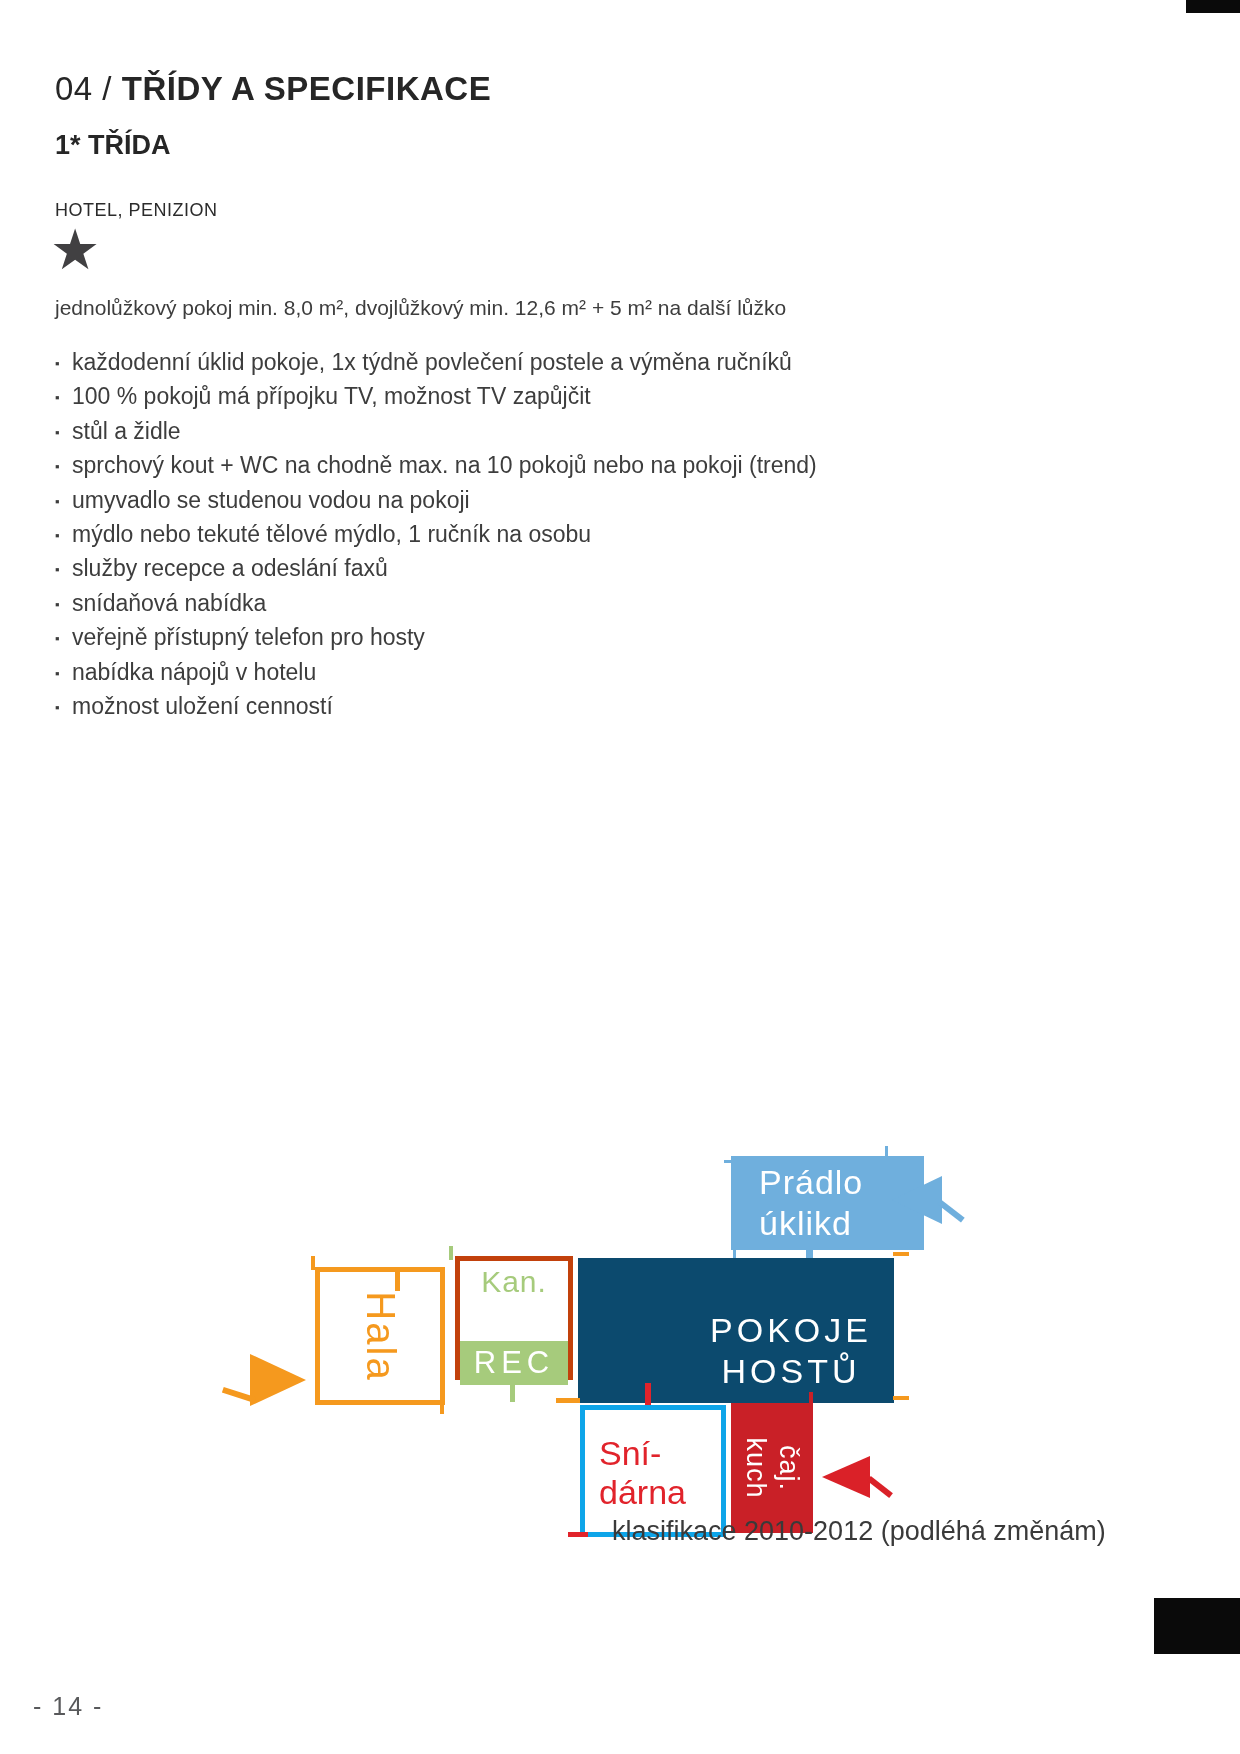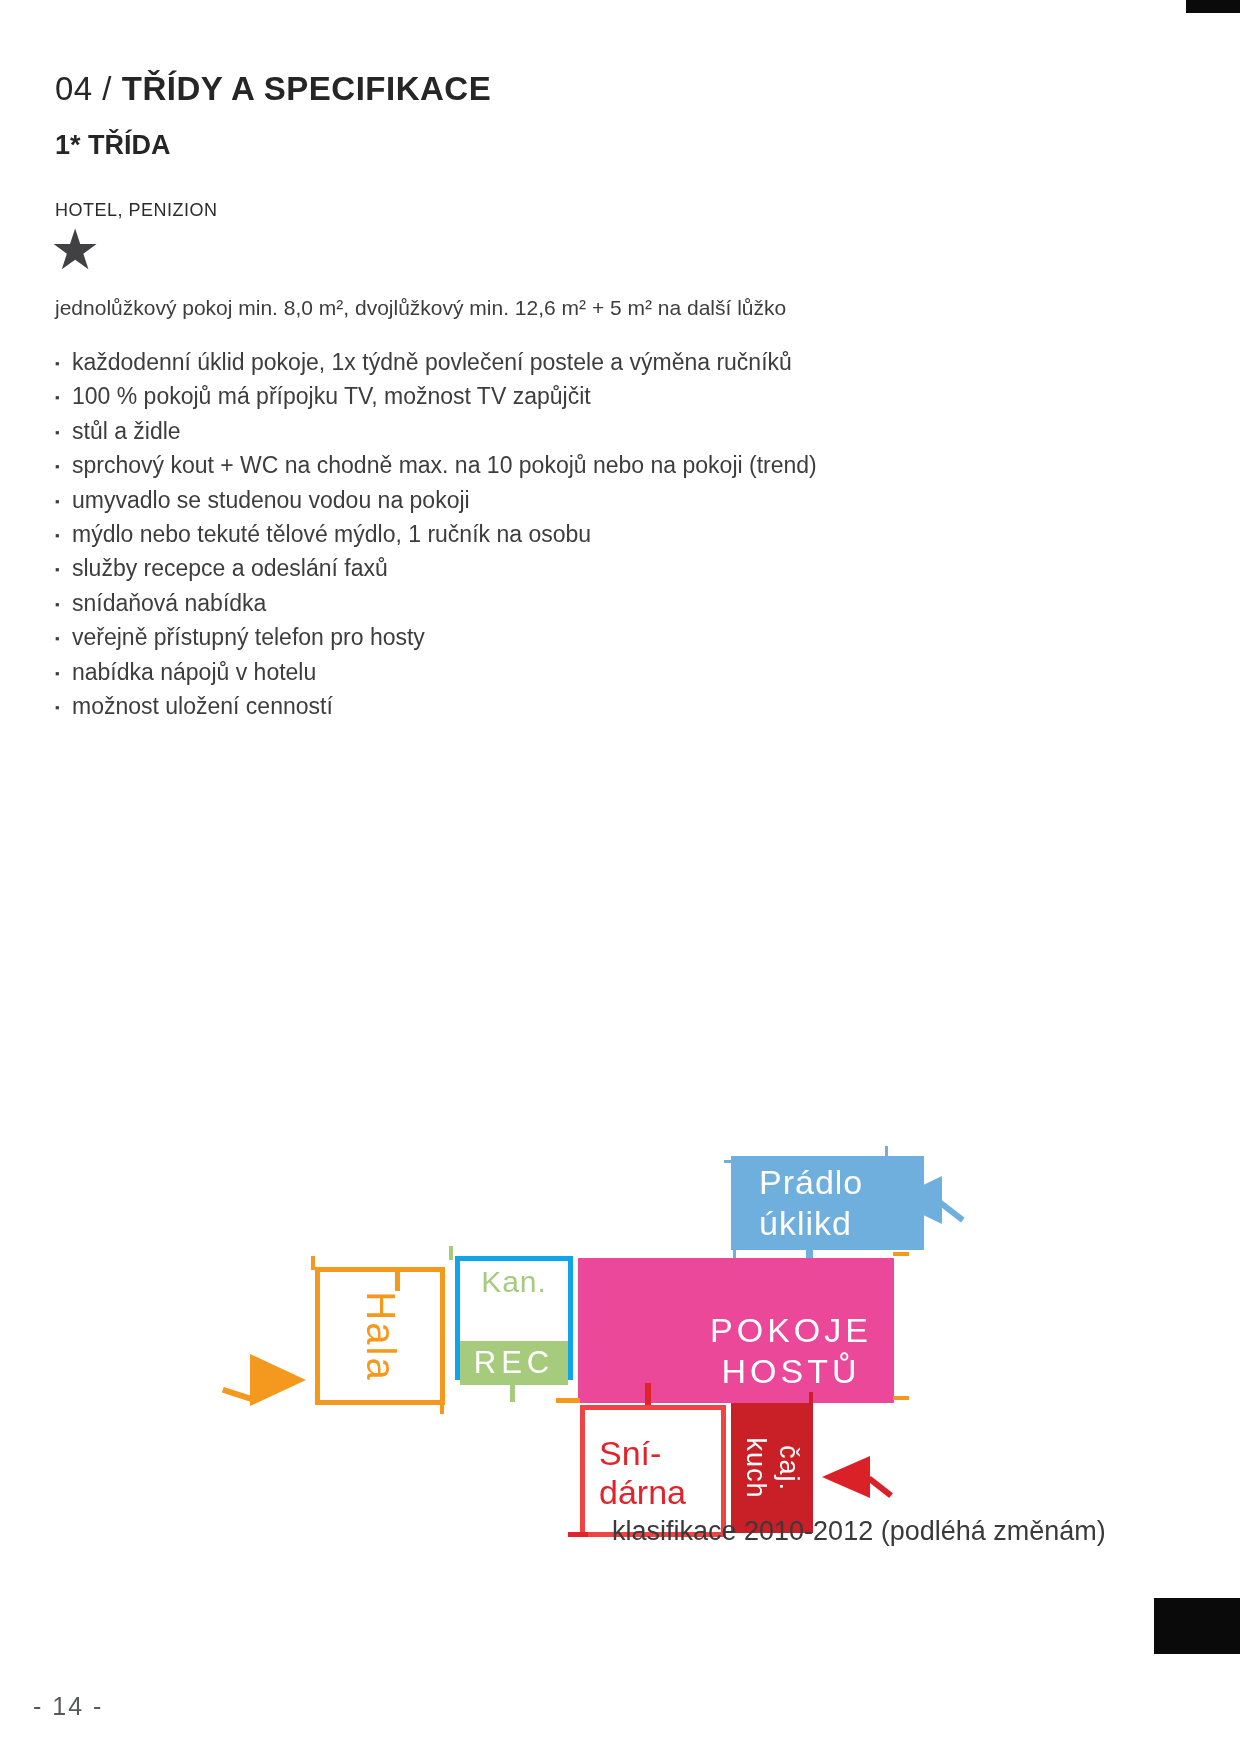--- a/index.html
+++ b/index.html
@@ -50,33 +50,33 @@
 
   
   .box-hall{left:315px;top:1267px;width:130px;height:138px;border:5px solid #f5991e;background:#fff;
     display:flex;align-items:center;justify-content:center;}
   .box-hall span{transform:rotate(90deg);color:#f5991e;font-size:40px;letter-spacing:2px;}
   .arrow-orange{left:250px;top:1354px;width:0;height:0;
     border-top:26px solid transparent;border-bottom:26px solid transparent;border-left:56px solid #f5991e;}
   .tail-orange{left:222px;top:1392px;width:34px;height:6px;background:#f5991e;transform:rotate(18deg);}
 
   
-  .box-office{left:455px;top:1256px;width:118px;height:124px;border:5px solid #0ea5e9;background:#fff;}
+  .box-office{left:455px;top:1256px;width:118px;height:124px;border:5px solid #c2410c;background:#fff;}
   .office-top{height:42px;display:flex;align-items:center;justify-content:center;
     color:#a6cb7c;font-size:30px;letter-spacing:1px;}
   .office-mid{height:44px;background:#a6cb7c;display:flex;align-items:center;justify-content:center;
     color:#fff;font-size:31px;letter-spacing:5px;margin-top:38px;}
 
   
-  .box-guest{left:578px;top:1258px;width:316px;height:145px;background:#ec4899;
+  .box-guest{left:578px;top:1258px;width:316px;height:145px;background:#0c4a6e;
     color:#fff;font-size:34px;line-height:41px;letter-spacing:4px;
     text-align:center;padding:52px 0 0 110px;}
 
   
-  .box-breakfast{left:580px;top:1405px;width:146px;height:132px;border:5px solid #ef4444;background:#fff;
+  .box-breakfast{left:580px;top:1405px;width:146px;height:132px;border:5px solid #0ea5e9;background:#fff;
     color:#e1232b;font-size:34px;line-height:39px;padding:24px 0 0 14px;}
 
   
   .box-tea{left:731px;top:1403px;width:82px;height:130px;background:#c92027;
     display:flex;align-items:center;justify-content:center;}
   .box-tea .rot{transform:rotate(90deg);color:#fff;font-size:27px;line-height:33px;
     letter-spacing:1px;text-align:center;white-space:nowrap;}
   .arrow-red{left:822px;top:1456px;width:0;height:0;
     border-top:21px solid transparent;border-bottom:21px solid transparent;border-right:48px solid #da2128;}
   .tail-red{left:866px;top:1484px;width:28px;height:6px;background:#da2128;transform:rotate(38deg);}

